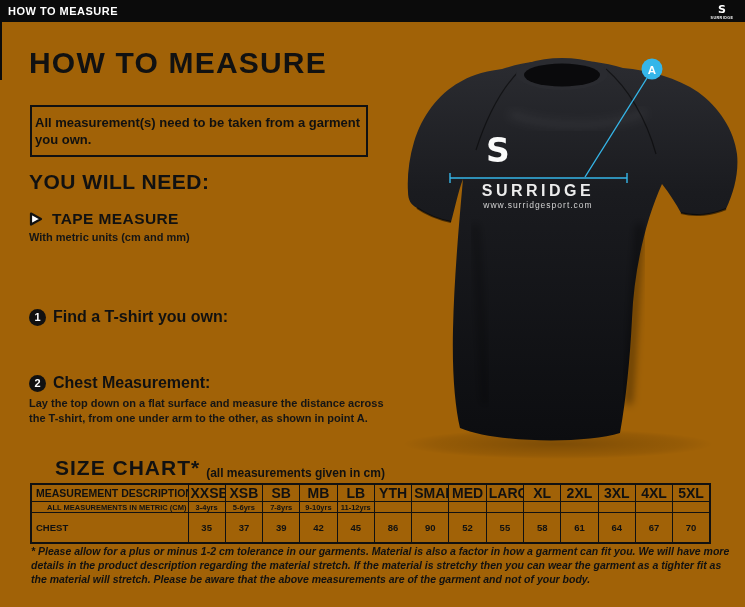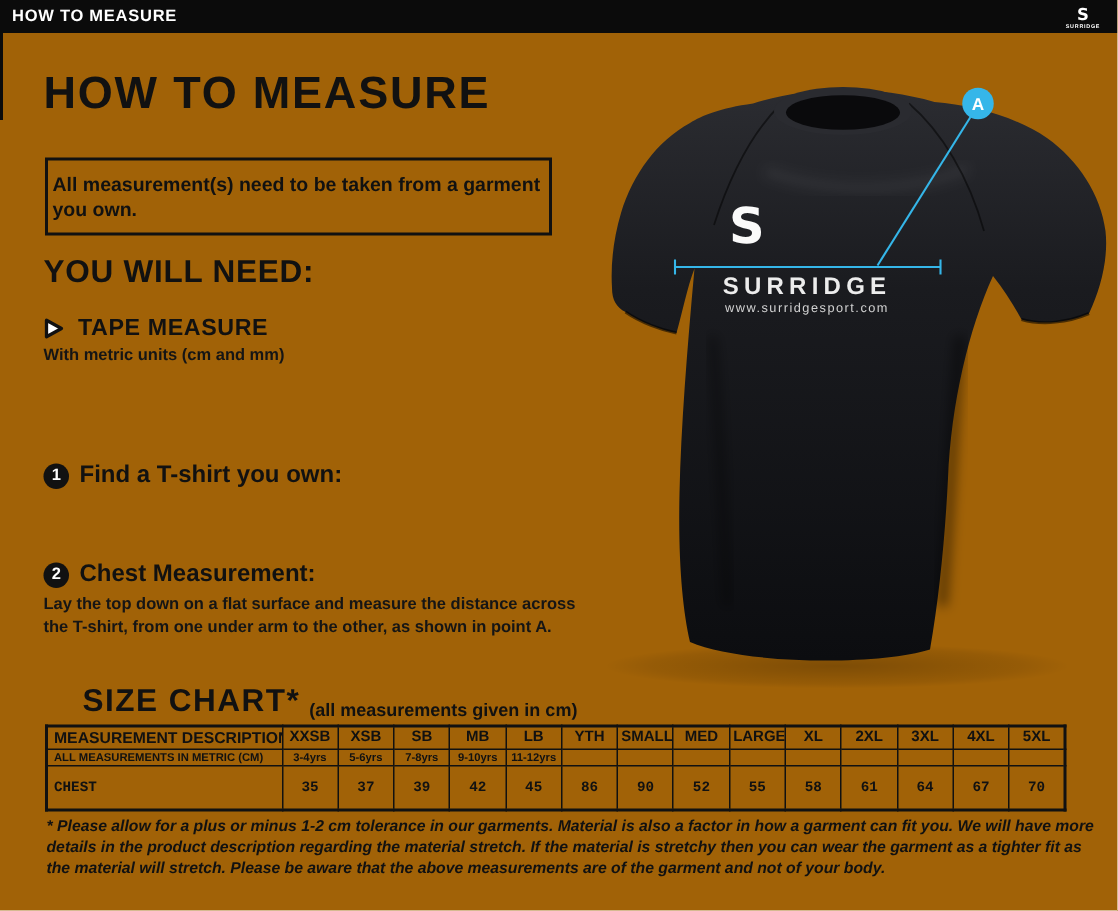--- a/index.html
+++ b/index.html
@@ -37,25 +37,25 @@
 
   .sc-head { position:absolute; left:29px; top:456px; display:flex; align-items:flex-end;margin-left:26px; }
   .sc-title { font-size:21px; font-weight:800; letter-spacing:1px; color:#111; }
   .sc-sub { font-size:12px; font-weight:bold; margin-left:6px; color:#111; }
 
   table.size { position:absolute; left:30px; top:483px; width:681px; border-collapse:collapse;
                table-layout:fixed; border:2px solid #111; }
   table.size col.desc { width:157px; }
   table.size th, table.size td { border:1px solid #111; text-align:center; padding:0 2px;
                color:#111; overflow:hidden; white-space:nowrap; }
-  tr.hdr th { height:15px; font-size:10px; font-weight:bold; }
+  tr.hdr th { height:15px; font-size:14px; font-weight:bold; }
   tr.hdr th.desc-cell { font-size:10.5px; text-align:left; padding-left:4px; }
   tr.metric td, tr.metric th { height:11px; font-size:7.5px; font-weight:bold; }
-  tr.metric th { text-align:left; padding-left:4px; }
-  tr.chest td, tr.chest th { height:30px; font-size:9.5px; font-weight:bold;font-family:Liberation Mono, monospace; }
+  tr.metric th { text-align:left; padding-left:15px; }
+  tr.chest td, tr.chest th { height:30px; font-size:9.5px; font-weight:bold; }
   tr.chest th { text-align:left; padding-left:4px; }
 
   .footnote { position:absolute; left:31px; top:545px; width:702px; font-size:10.5px;
               font-weight:bold; font-style:italic; line-height:1.32; color:#111; }
 
   .tee-wrap { position:absolute; left:390px; top:24px; width:355px; height:440px; }
   .accent-stroke { stroke:#35b6e9; stroke-width:1.4; }
 </style>
 </head>
 <body>

